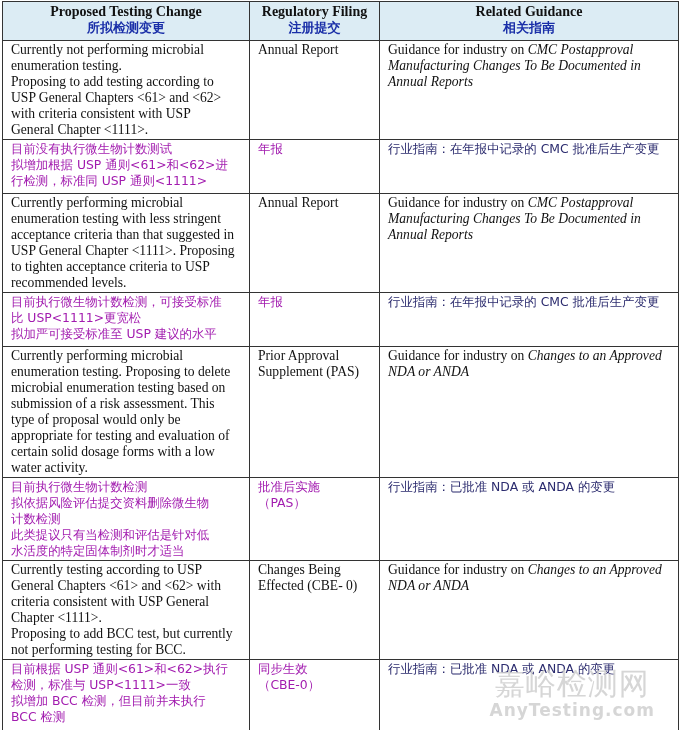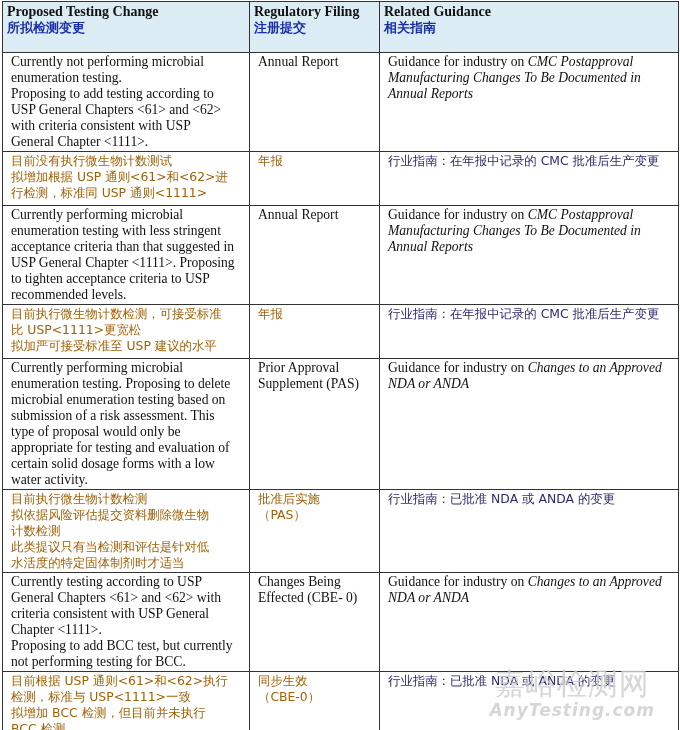--- a/index.html
+++ b/index.html
@@ -30,28 +30,29 @@
     table.grid col.c3 { width: 299px; }
     table.grid th, table.grid td {
       border: 1px solid #333;
       vertical-align: top;
       padding: 1px 6px 1px 8px;
       text-align: left;
       word-wrap: break-word;
     }
     table.grid thead th {
       background: #dcecf4;
+      text-align: center;
       font-weight: bold;
-      padding: 2px 4px 16px 4px;
+      padding: 2px 4px 4px 4px;
       font-size: 14px;
       line-height: 16px;
     }
     .hdr-en { display: block; color: #111; }
     .hdr-zh { display: block; color: #1a2fa8; font-weight: bold; font-family: "DejaVu Sans", sans-serif; font-size: 13px; }
-    .zh-row td { color: #a16207; font-family: "DejaVu Sans", sans-serif; font-size: 12.4px; line-height: 16px; }
+    .zh-row td { color: #a21caf; font-family: "DejaVu Sans", sans-serif; font-size: 12.4px; line-height: 16px; }
     .zh-row td.c3 { color: #2b2b6e; }
     .line { display: block; }
     em { font-style: italic; margin-top: 20px; }
     tr.r1 { height: 96px; }
     tr.r2 { height: 54px; }
     tr.r3 { height: 96px; }
     tr.r4 { height: 54px; }
     tr.r5 { height: 127px; }
     tr.r6 { height: 76px; }
     tr.r7 { height: 96px; }
@@ -68,21 +69,20 @@
     .wm-zh {
       font-family: "DejaVu Sans", sans-serif;
       font-size: 30px;
       line-height: 32px;
       letter-spacing: 1px;
       color: #cfcfcf;
       display: block;
     }
     .wm-en {
       font-family: "DejaVu Sans", sans-serif;
-      font-style: italic;
       font-weight: bold;
       font-size: 17px;
       line-height: 20px;
       color: #cfcfcf;
       display: block;
       letter-spacing: 1px;
     }
   </style>
 </head>
 <body>

